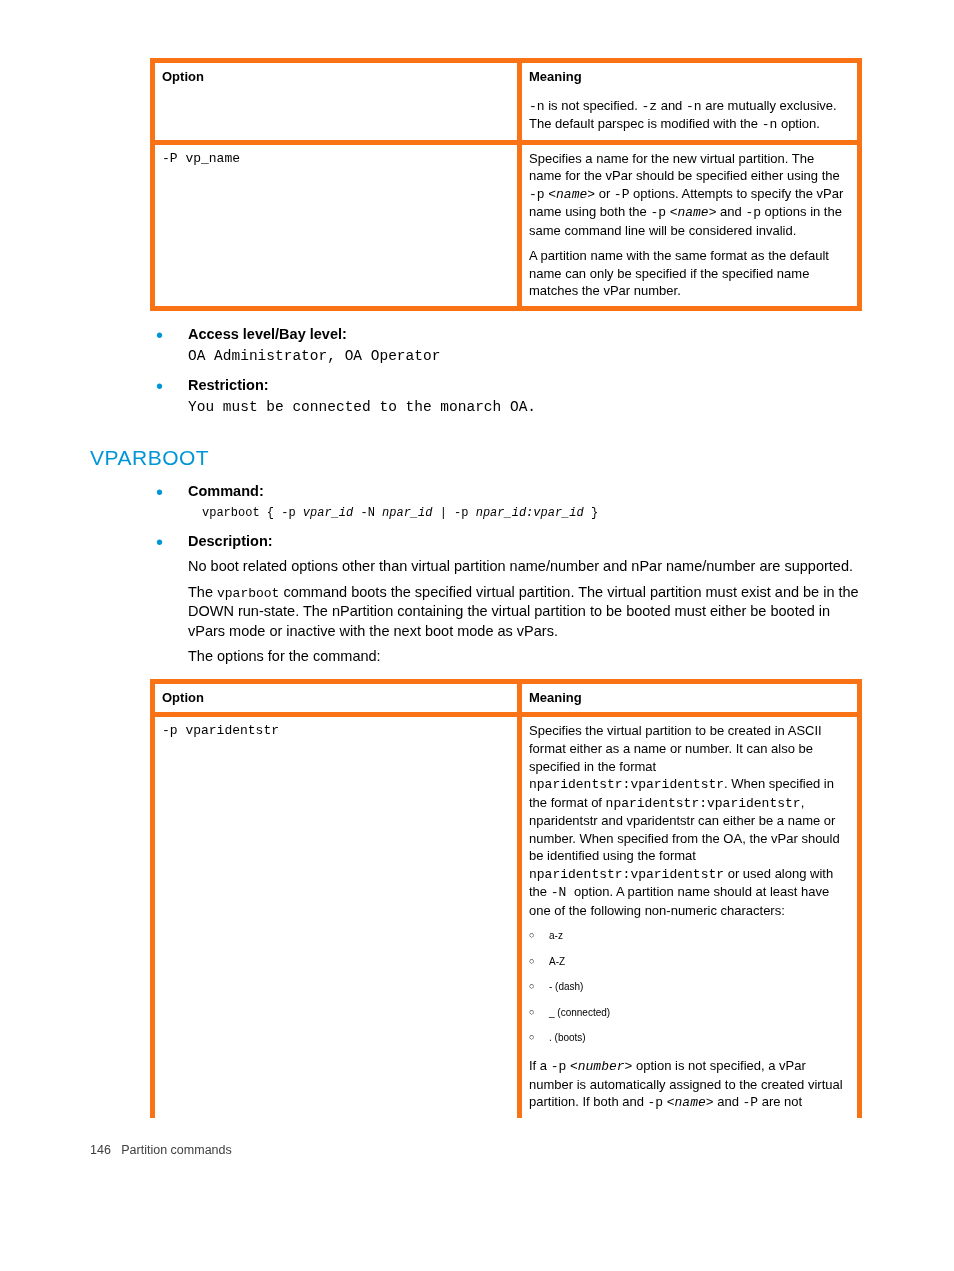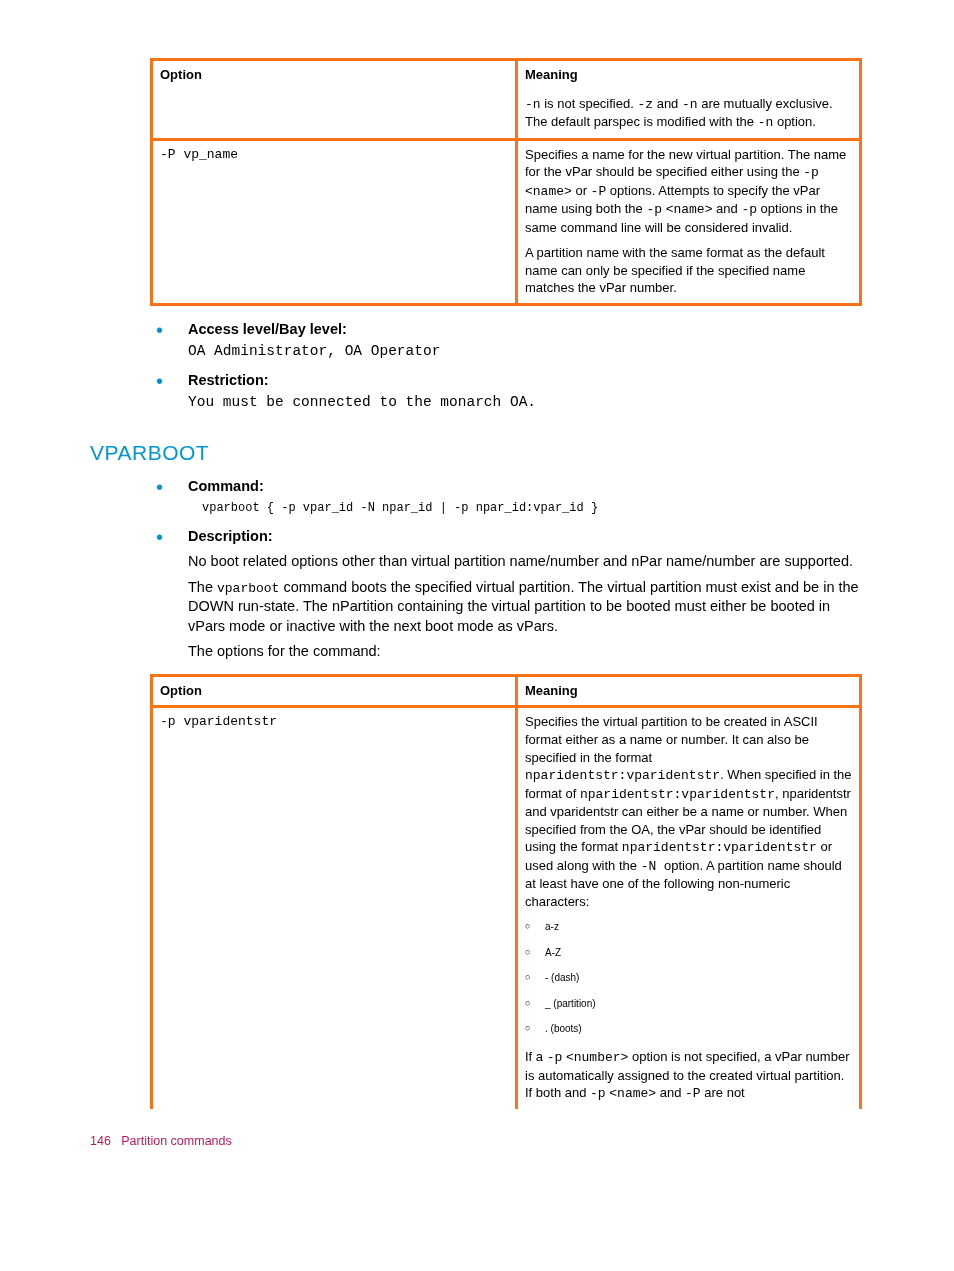--- a/index.html
+++ b/index.html
@@ -15,21 +15,21 @@
   .page {
     padding: 58px 90px 30px 90px;
   }
   table.opts {
     width: 712px;
     border-collapse: collapse;
     margin-left: 60px;
     margin-bottom: 14px;
   }
   table.opts th, table.opts td {
-    border: 3px solid #f97316;
+    border: 5px solid #f97316;
     padding: 5px 7px 6px 7px;
     text-align: left;
     vertical-align: top;
     font-size: 13px;
     line-height: 1.35;
   }
   table.opts th {
     font-weight: bold;
     color: #000;
   }
@@ -42,20 +42,21 @@
     margin: 0 0 8px 0;
   }
   table.opts td.meaning-col p:last-child {
     margin-bottom: 0;
   }
   .code {
     font-family: "Courier New", monospace;
     font-size: 13px;
   }
   .italic {
+    font-style: italic;
   }
   ul.bullets {
     list-style: none;
     margin: 4px 0 0 60px;
     padding: 0;
   }
   ul.bullets > li {
     position: relative;
     padding-left: 38px;
     margin-bottom: 10px;
@@ -108,21 +109,21 @@
   ul.circ > li::before {
     content: "○";
     position: absolute;
     left: 0;
     top: 0;
     font-size: 9px;
   }
   .footer {
     margin-top: 24px;
     font-size: 12.5px;
-    color:#be185d;
+    color:#404040;
   }
   .noborder-top td { border-top: none !important; }
   .noborder-bottom td, .noborder-bottom th { border-bottom: none !important; }
 </style>
 </head>
 <body>
 
 <div class="page">
 
   <table class="opts">
@@ -180,21 +181,21 @@
       <th>Meaning</th>
     </tr>
     <tr class="noborder-bottom">
       <td class="option-col">-p vparidentstr</td>
       <td class="meaning-col">
         <p>Specifies the virtual partition to be created in ASCII format either as a name or number. It can also be specified in the format <span class="code">nparidentstr:vparidentstr</span>. When specified in the format of <span class="code">nparidentstr:vparidentstr</span>, nparidentstr and vparidentstr can either be a name or number. When specified from the OA, the vPar should be identified using the format <span class="code">nparidentstr:vparidentstr</span> or used along with the <span class="code">-N </span> option. A partition name should at least have one of the following non-numeric characters:</p>
         <ul class="circ">
           <li>a-z</li>
           <li>A-Z</li>
           <li>- (dash)</li>
-          <li>_ (partition)</li>
+          <li>_ (connected)</li>
           <li>. (boots)</li>
         </ul>
         <p>If a <span class="code">-p</span>&nbsp;<span class="code italic">&lt;number&gt;</span> option is not specified, a vPar number is automatically assigned to the created virtual partition. If both and <span class="code">-p</span>&nbsp;<span class="code italic">&lt;name&gt;</span> and <span class="code">-P</span> are not</p>
       </td>
     </tr>
   </tbody>
     </table>
 
   <div class="footer">
     <span>146</span>&nbsp;&nbsp;&nbsp;<span>Partition commands</span>

